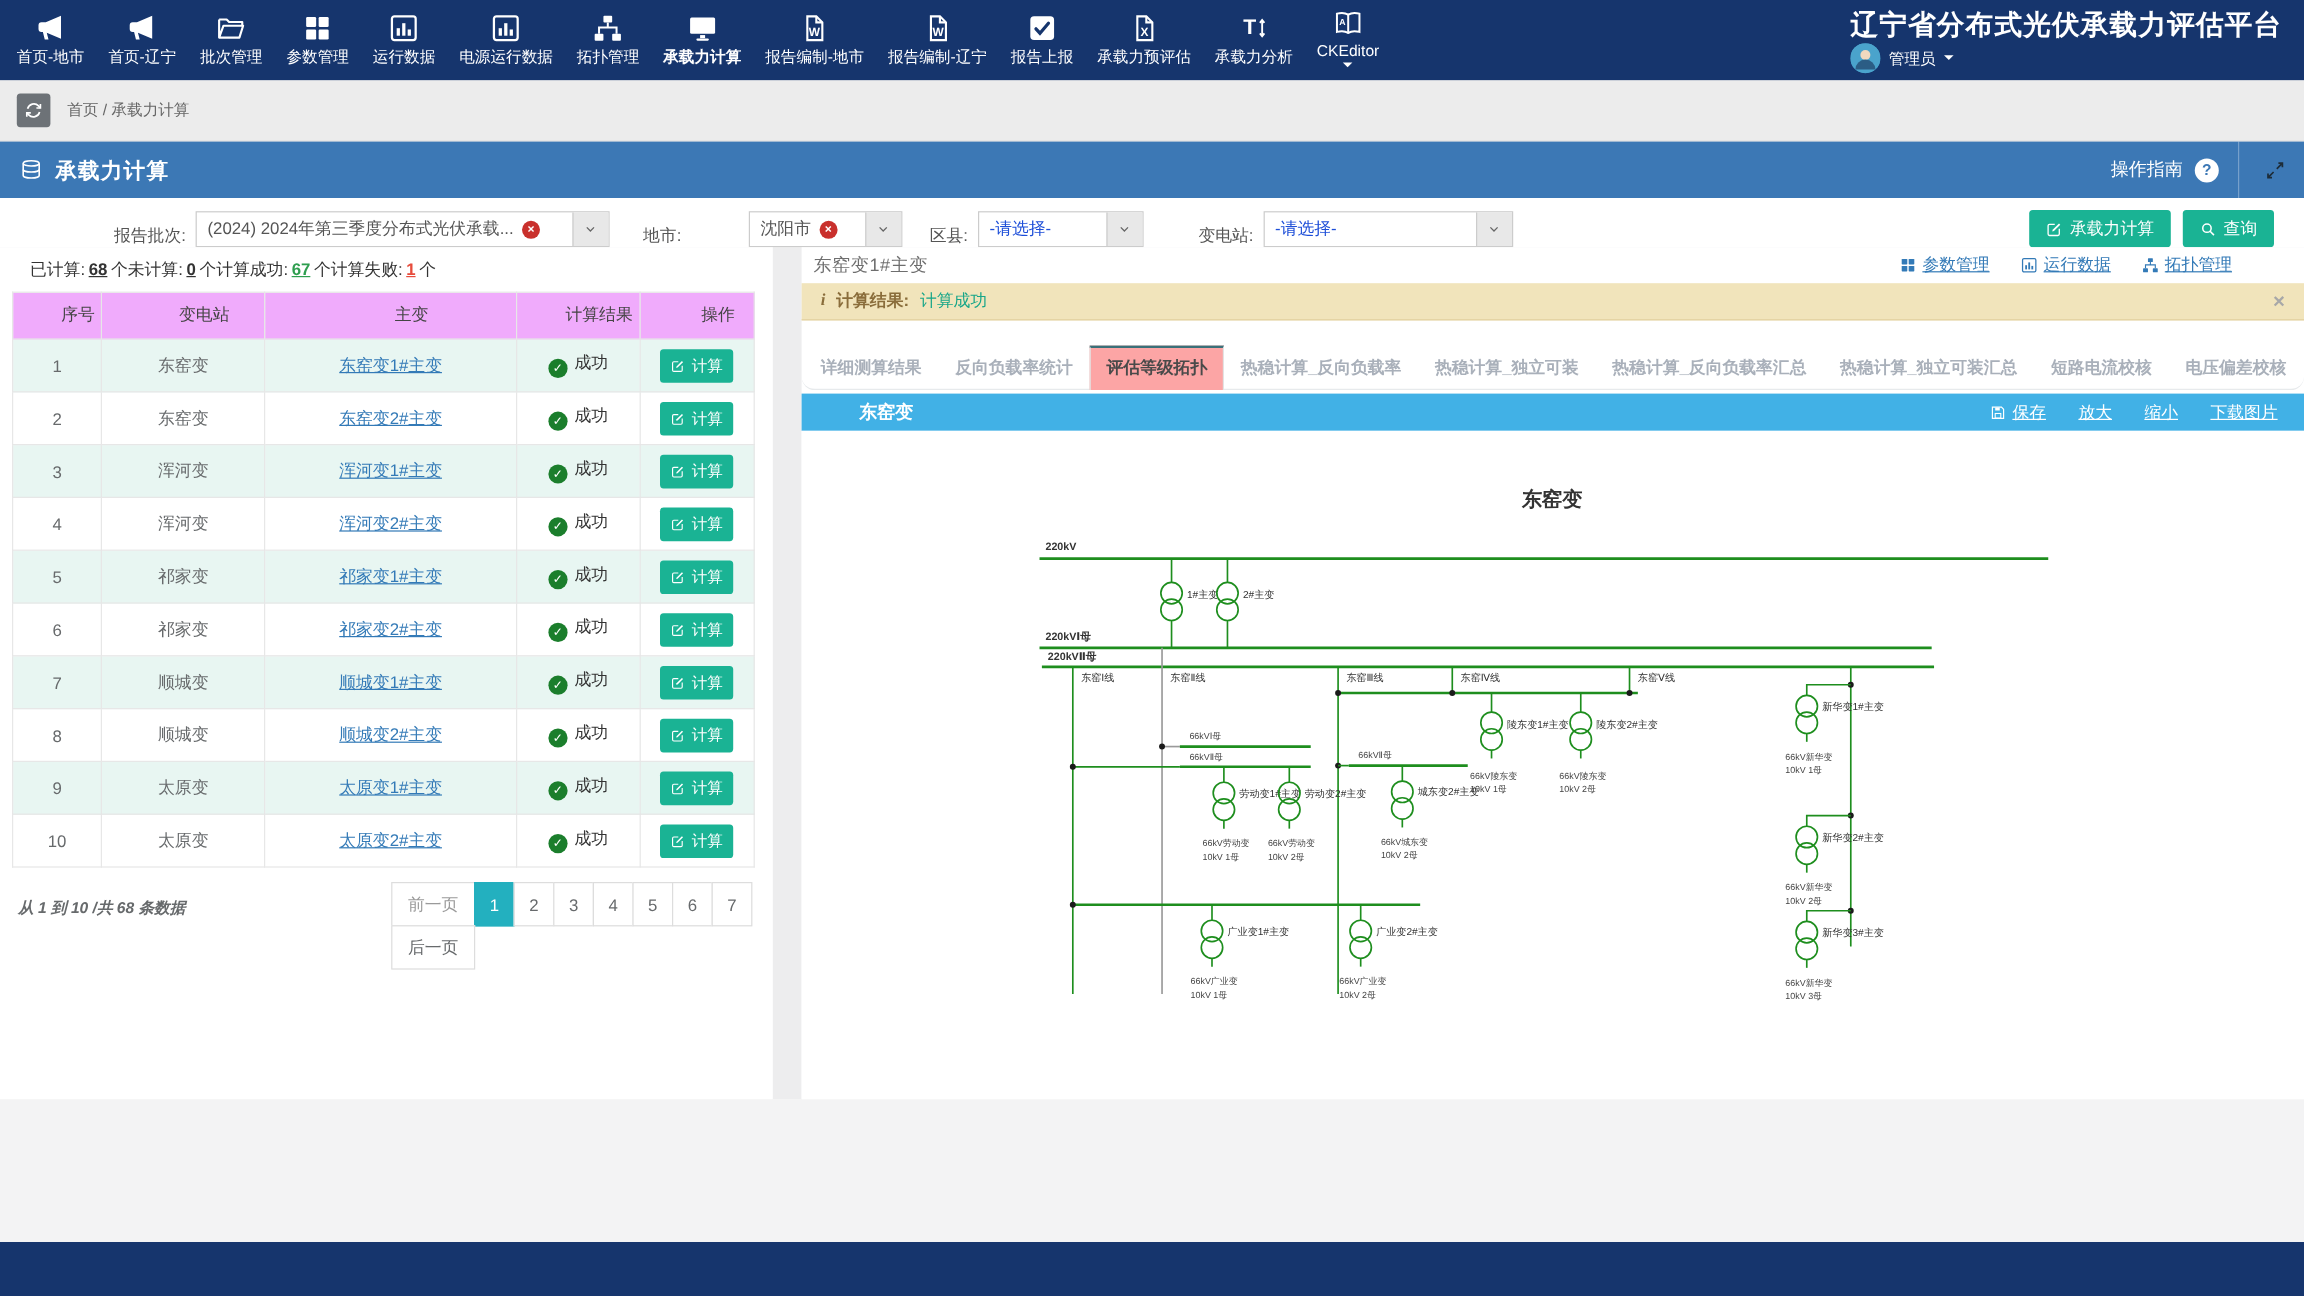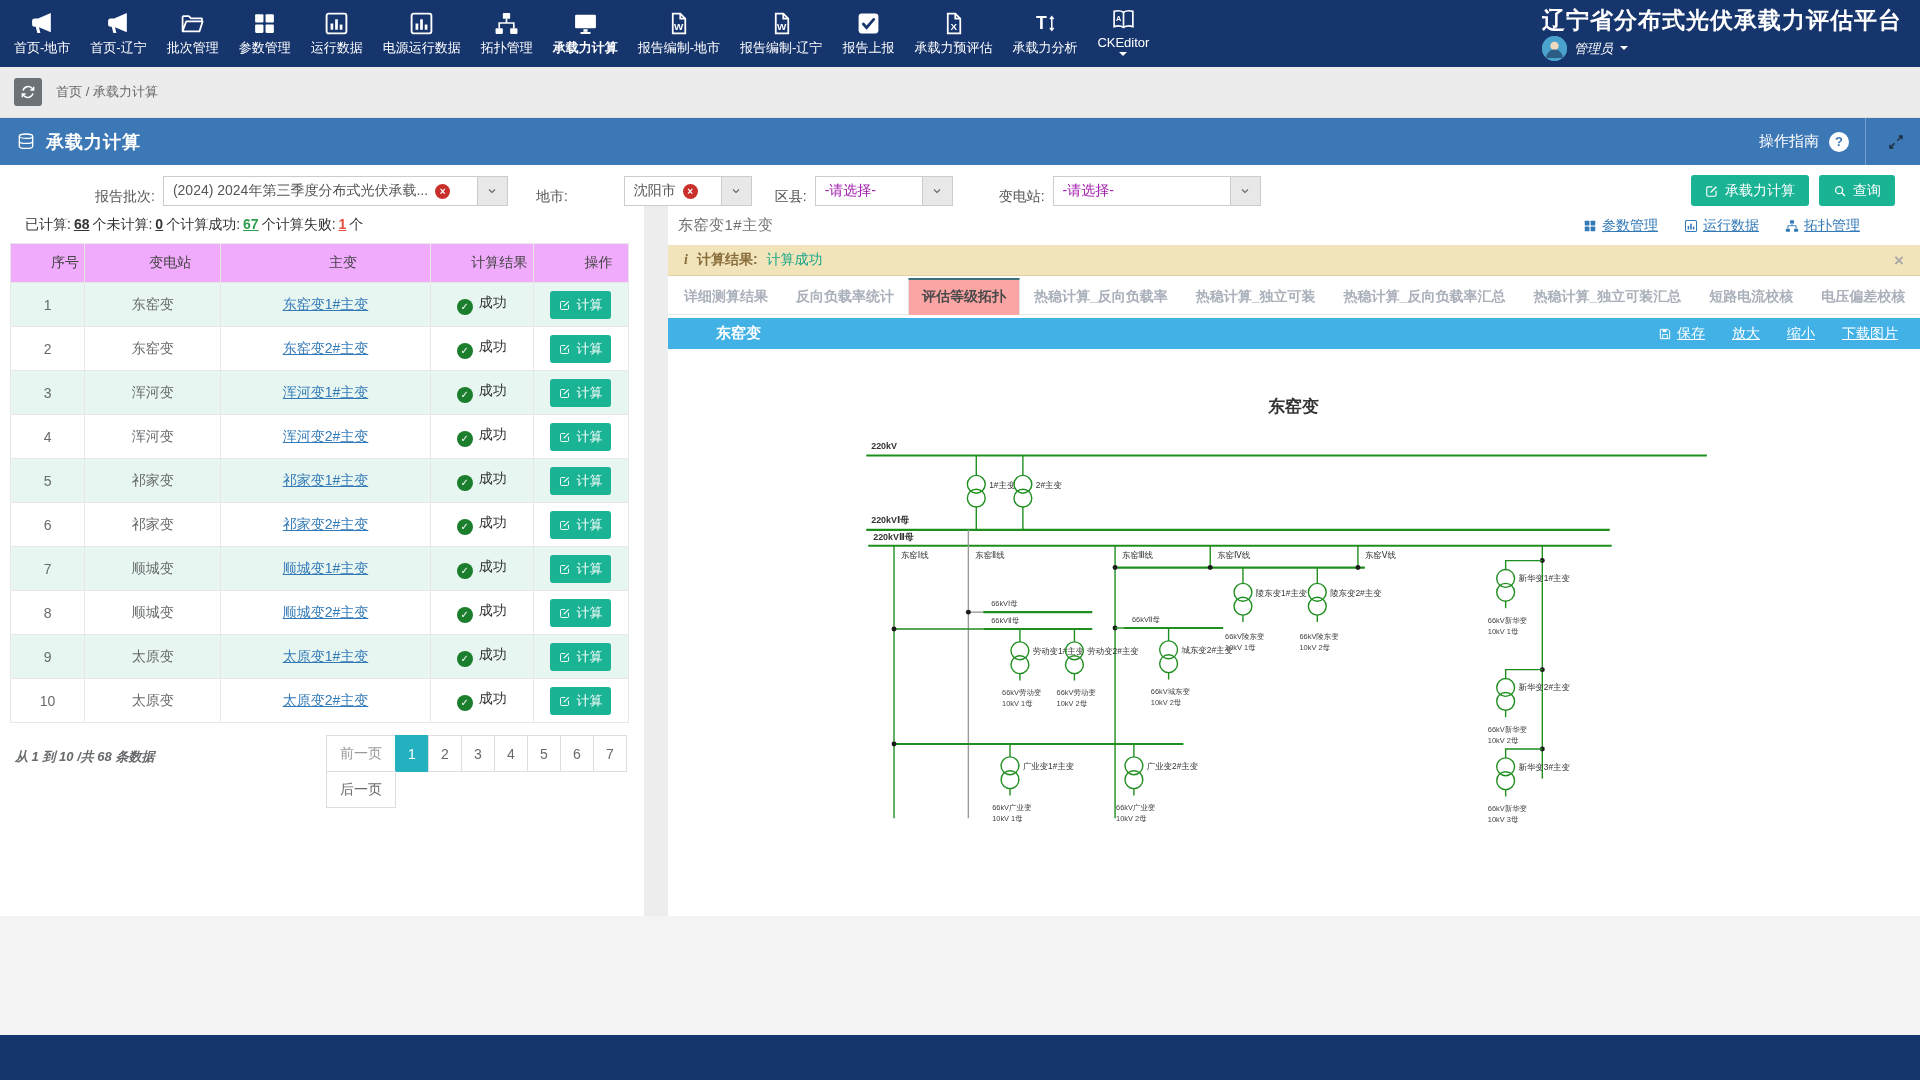--- a/index.html
+++ b/index.html
@@ -14,21 +14,21 @@
 
   
   .topnav { height:67px; background:var(--navy,#16356d); display:flex; align-items:stretch; padding:0 10px 0 4px; flex:0 0 auto; }
   .nav-item { display:flex; flex-direction:column; align-items:center; justify-content:center; gap:3px;
     padding:0 10px; color:#fff; font-size:13px; cursor:pointer; white-space:nowrap; }
   .nav-item .nico { width:25px; height:25px; color:#fff; }
   .nav-item.active { font-weight:bold; }
   .nav-caret { width:0; height:0; border:4px solid transparent; border-top-color:#fff; margin-top:-1px; }
   .brand { margin-left:auto; display:flex; flex-direction:column; align-items:flex-start; justify-content:space-between; padding:5px 8px 6px; }
   .brand-title { color:#fff; font-size:23px; font-weight:bold; letter-spacing:1px; }
-  .user-chip { display:flex; align-items:center; gap:7px; color:#fff; font-size:13px; cursor:pointer;font-style:italic; }
+  .user-chip { display:flex; align-items:center; gap:7px; color:#fff; font-size:13px; cursor:pointer; }
   .avatar { width:25px; height:25px; border-radius:50%; background:#4aa3cc; overflow:hidden; }
   .caret-w { width:0; height:0; border:4px solid transparent; border-top-color:#fff; margin-top:3px; }
 
   
   .breadcrumb-bar { height:51px; background:#ececec; border-bottom:1px solid #e0e0e0; display:flex; align-items:center; gap:14px; padding-left:14px; font-size:13px; color:#666; flex:0 0 auto; }
   .refresh-btn { width:28px; height:28px; border-radius:3px; background:#6d7277; border:none; display:flex; align-items:center; justify-content:center; cursor:pointer; color:#fff; }
   .crumb a { color:#666; text-decoration:none; cursor:pointer; }
 
   
   .titlebar { height:47px; background:var(--titlebar-blue,#3c78b5); display:flex; align-items:center; color:#fff; padding:0 10px 0 16px; flex:0 0 auto; }
@@ -38,21 +38,21 @@
   .help-circle { width:20px; height:20px; border-radius:50%; background:#fff; color:var(--titlebar-blue,#3c78b5); font-weight:bold; font-size:13px; display:flex; align-items:center; justify-content:center; cursor:pointer; }
   .tb-sep { width:1px; height:47px; background:rgba(255,255,255,.3); margin:0 6px; }
   .expand-btn { background:none; border:none; cursor:pointer; padding:2px 6px; color:#1d2c38; }
 
   
   .content { background:#fff; flex:0 0 auto; }
   .filter-row { height:41px; display:flex; align-items:flex-end; padding:4px 25px 0 95px; font-size:14px; color:#555; }
   .f-label { margin-right:8px; white-space:nowrap; }
   .combo { display:flex; align-items:stretch; height:30px; border:1px solid #ccc; background:#fff; cursor:pointer; }
   .combo-value { display:flex; align-items:center; gap:7px; padding:0 9px; font-size:14px; color:#555; flex:1; white-space:nowrap; overflow:hidden; }
-  .combo-value.placeholder { color:#a21caf; }
+  .combo-value.placeholder { color:#1d4ed8; }
   .combo-caret { width:30px; background:#e8e8e8; border-left:1px solid #ccc; display:flex; align-items:center; justify-content:center; color:#666; flex:0 0 auto; }
   .clear-x { width:15px; height:15px; border-radius:50%; background:#c9302c; color:#fff; font-size:10px; font-weight:bold; display:flex; align-items:center; justify-content:center; cursor:pointer; flex:0 0 auto; }
   .w-batch { width:345px; } .w-city { width:128px;margin-left:48px; } .w-district { width:138px; } .w-station { width:208px; }
   .m1 { margin-left:28px; } .m2 { margin-left:23px; } .m3 { margin-left:46px; }
   .filter-actions { margin-left:auto; display:flex; gap:10px; }
   .btn-green { background:var(--accent-green,#1ab394); color:#fff; border:none; border-radius:3px; height:31px; padding:0 14px; font-size:14px; display:inline-flex; align-items:center; gap:6px; cursor:pointer; }
 
   
   .panels { display:flex; background:#ededee; height:710px; }
   .left-panel { width:644px; background:#fff; padding:0 15px 0 10px; }
@@ -88,21 +88,21 @@
   .rp-links { margin-left:auto; display:flex; gap:26px; }
   .q-link { color:var(--link-blue,#337ab7); text-decoration:underline; font-size:14px; display:flex; align-items:center; gap:5px; cursor:pointer; }
   .q-link .lic { width:14px; height:14px; color:var(--link-blue,#337ab7); }
 
   .result-banner { height:31px; background:var(--banner-bg,#f1e4bb); border-bottom:1px solid #e2d09e; display:flex; align-items:center; font-size:14px; color:var(--banner-text,#8a6d3b); padding:0 16px; gap:9px; flex:0 0 auto; }
   .banner-i { font-style:italic; font-weight:bold; font-family:"Liberation Serif",serif; }
   .banner-label { font-weight:bold; }
   .banner-value { color:var(--success-teal,#18a689); }
   .banner-close { margin-left:auto; color:#a8a8a8; font-size:17px; font-weight:bold; cursor:pointer; line-height:1; }
 
-  .tabs { display:flex; align-items:flex-end; height:39px; border-bottom:1px solid #e7eaec; padding:6px 0 0 2px; flex:0 0 auto; }
+  .tabs { display:flex; align-items:flex-end; height:58px; border-bottom:1px solid #e7eaec; padding:6px 0 0 2px; flex:0 0 auto;border-radius:11px; }
   .tab { padding:10px 13px 9px; font-size:14px; color:#a9b0ba; font-weight:bold; cursor:pointer; border:1px solid transparent; border-bottom:none; margin-bottom:-1px; white-space:nowrap; }
   .tab.active { color:#4a4a4a; background:#fca5a5; border-color:#e3e3e3; border-top:2px solid #3a7079; padding-top:8px; }
 
   .dg-toolbar { height:31px; background:var(--toolbar-blue,#41b1e6); display:flex; align-items:center; color:#fff; padding:0 22px 0 48px; font-size:15px; margin-top:3px; flex:0 0 auto; }
   .dg-title { font-weight:bold; }
   .dg-actions { margin-left:auto; display:flex; gap:27px; font-size:14px; }
   .dg-action { color:#fff; text-decoration:underline; display:flex; align-items:center; gap:5px; cursor:pointer; }
   .dg-action .sic { width:14px; height:14px; color:#fff; }
 
   .diagram-wrap { flex:1; background:#fff; padding-top:2px; }

